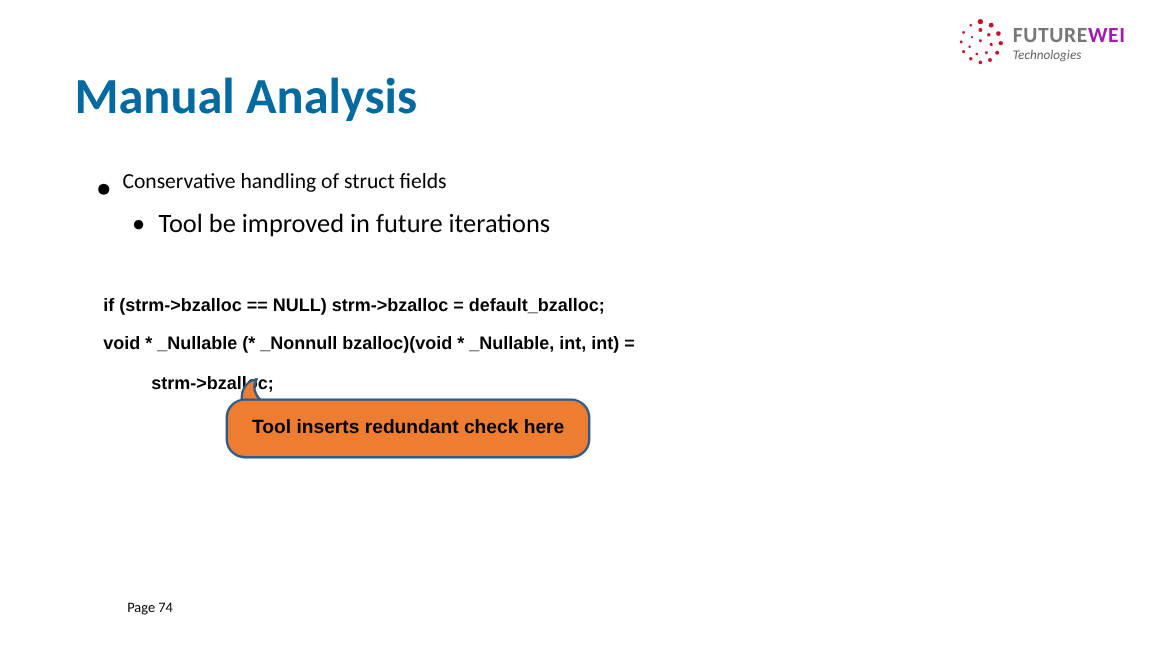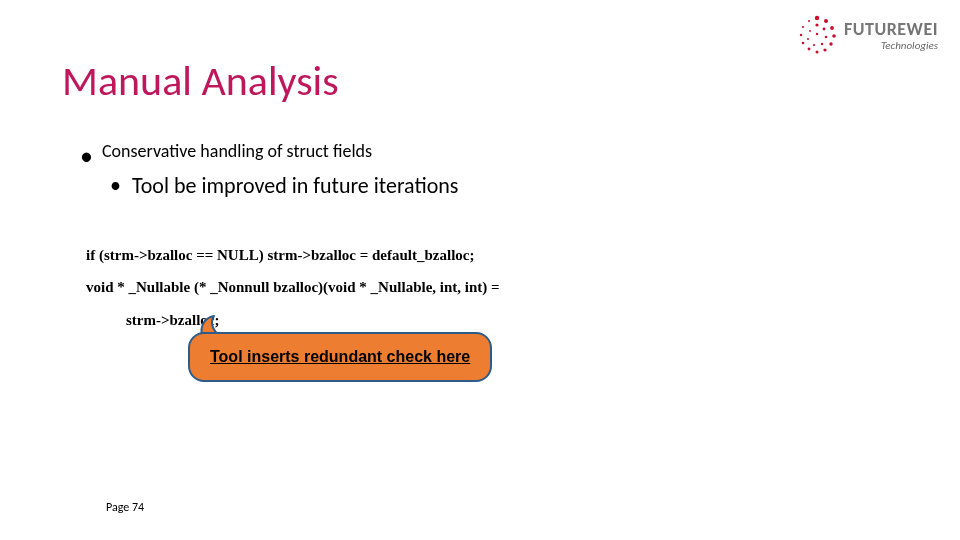--- a/index.html
+++ b/index.html
@@ -4,37 +4,37 @@
 <style>
   * { margin: 0; padding: 0; box-sizing: border-box; }
   html, body { width: 960px; height: 540px; background: #fff; font-family: "Segoe UI", Calibri, Arial, sans-serif; color: #000; overflow: hidden; }
   .slide { position: relative; width: 960px; height: 540px; }
 
   .logo { position: absolute; top: 14px; right: 22px; display: flex; align-items: center; gap: 6px; }
   .logo-mark { width: 42px; height: 42px; position: relative; }
   .logo-text { display: flex; flex-direction: column; line-height: 1; }
   .logo-text .line1 { font-weight: 800; font-size: 18px; letter-spacing: 0.5px; }
   .logo-text .line1 .grey { color: #777; font-weight: 700; }
-  .logo-text .line1 .red { color: #737373; }
-  .logo-text .line2 { font-style: italic; font-size: 11px; color: #666; text-align: right; margin-top: 2px; }
+  .logo-text .line1 .red { color: #a21caf; }
+  .logo-text .line2 { font-style: italic; font-size: 11px; color: #666; margin-top: 2px; }
 
-  .title { position: absolute; left: 62px; top: 55px; font-size: 42px; font-weight: 400; color: #be185d; }
+  .title { position: absolute; left: 62px; top: 55px; font-size: 42px; font-weight: 700; color: #0369a1; }
 
   .bullets { position: absolute; left: 80px; top: 140px; }
   .b1 { font-size: 18px; margin-bottom: 10px; position: relative; padding-left: 22px; }
   .b1::before { content: "•"; position: absolute; left: 0; top: 0; font-size: 26px; }
   .b2 { font-size: 22px; position: relative; padding-left: 22px; margin-left: 30px; }
   .b2::before { content: "•"; position: absolute; left: 0; top: 0; font-size: 22px; }
 
-  .code { position: absolute; left: 86px; top: 245px; font-family: Liberation Serif, serif; font-size: 15px; font-weight: bold; color: #000; line-height: 1.35; }
+  .code { position: absolute; left: 86px; top: 245px; font-family: Liberation Sans, sans-serif; font-size: 15px; font-weight: bold; color: #000; line-height: 1.35; }
   .code .line { white-space: pre; margin-bottom: 12px; }
   .code .indent { margin-left: 40px; }
 
   .callout-wrap { position: absolute; left: 188px; top: 332px; }
-  .callout { background: #ed7d31; border: 2px solid #2e5c8a; border-radius: 16px; padding: 14px 20px; font-size: 16px; font-weight: 600; color: #000; font-family: Arial, sans-serif; position: relative; text-decoration: underline; }
+  .callout { background: #ed7d31; border: 2px solid #2e5c8a; border-radius: 16px; padding: 14px 20px; font-size: 16px; font-weight: 600; color: #000; font-family: Arial, sans-serif; position: relative; }
   .callout-tail { position: absolute; left: 10px; top: -16px; width: 36px; height: 20px; overflow: visible; }
 
   .pagenum { position: absolute; left: 86px; bottom: 26px; font-size: 12px; color: #000; padding-left: 20px; }
 </style>
 </head>
 <body>
 
 <div class="slide">
 
   <div class="logo">

